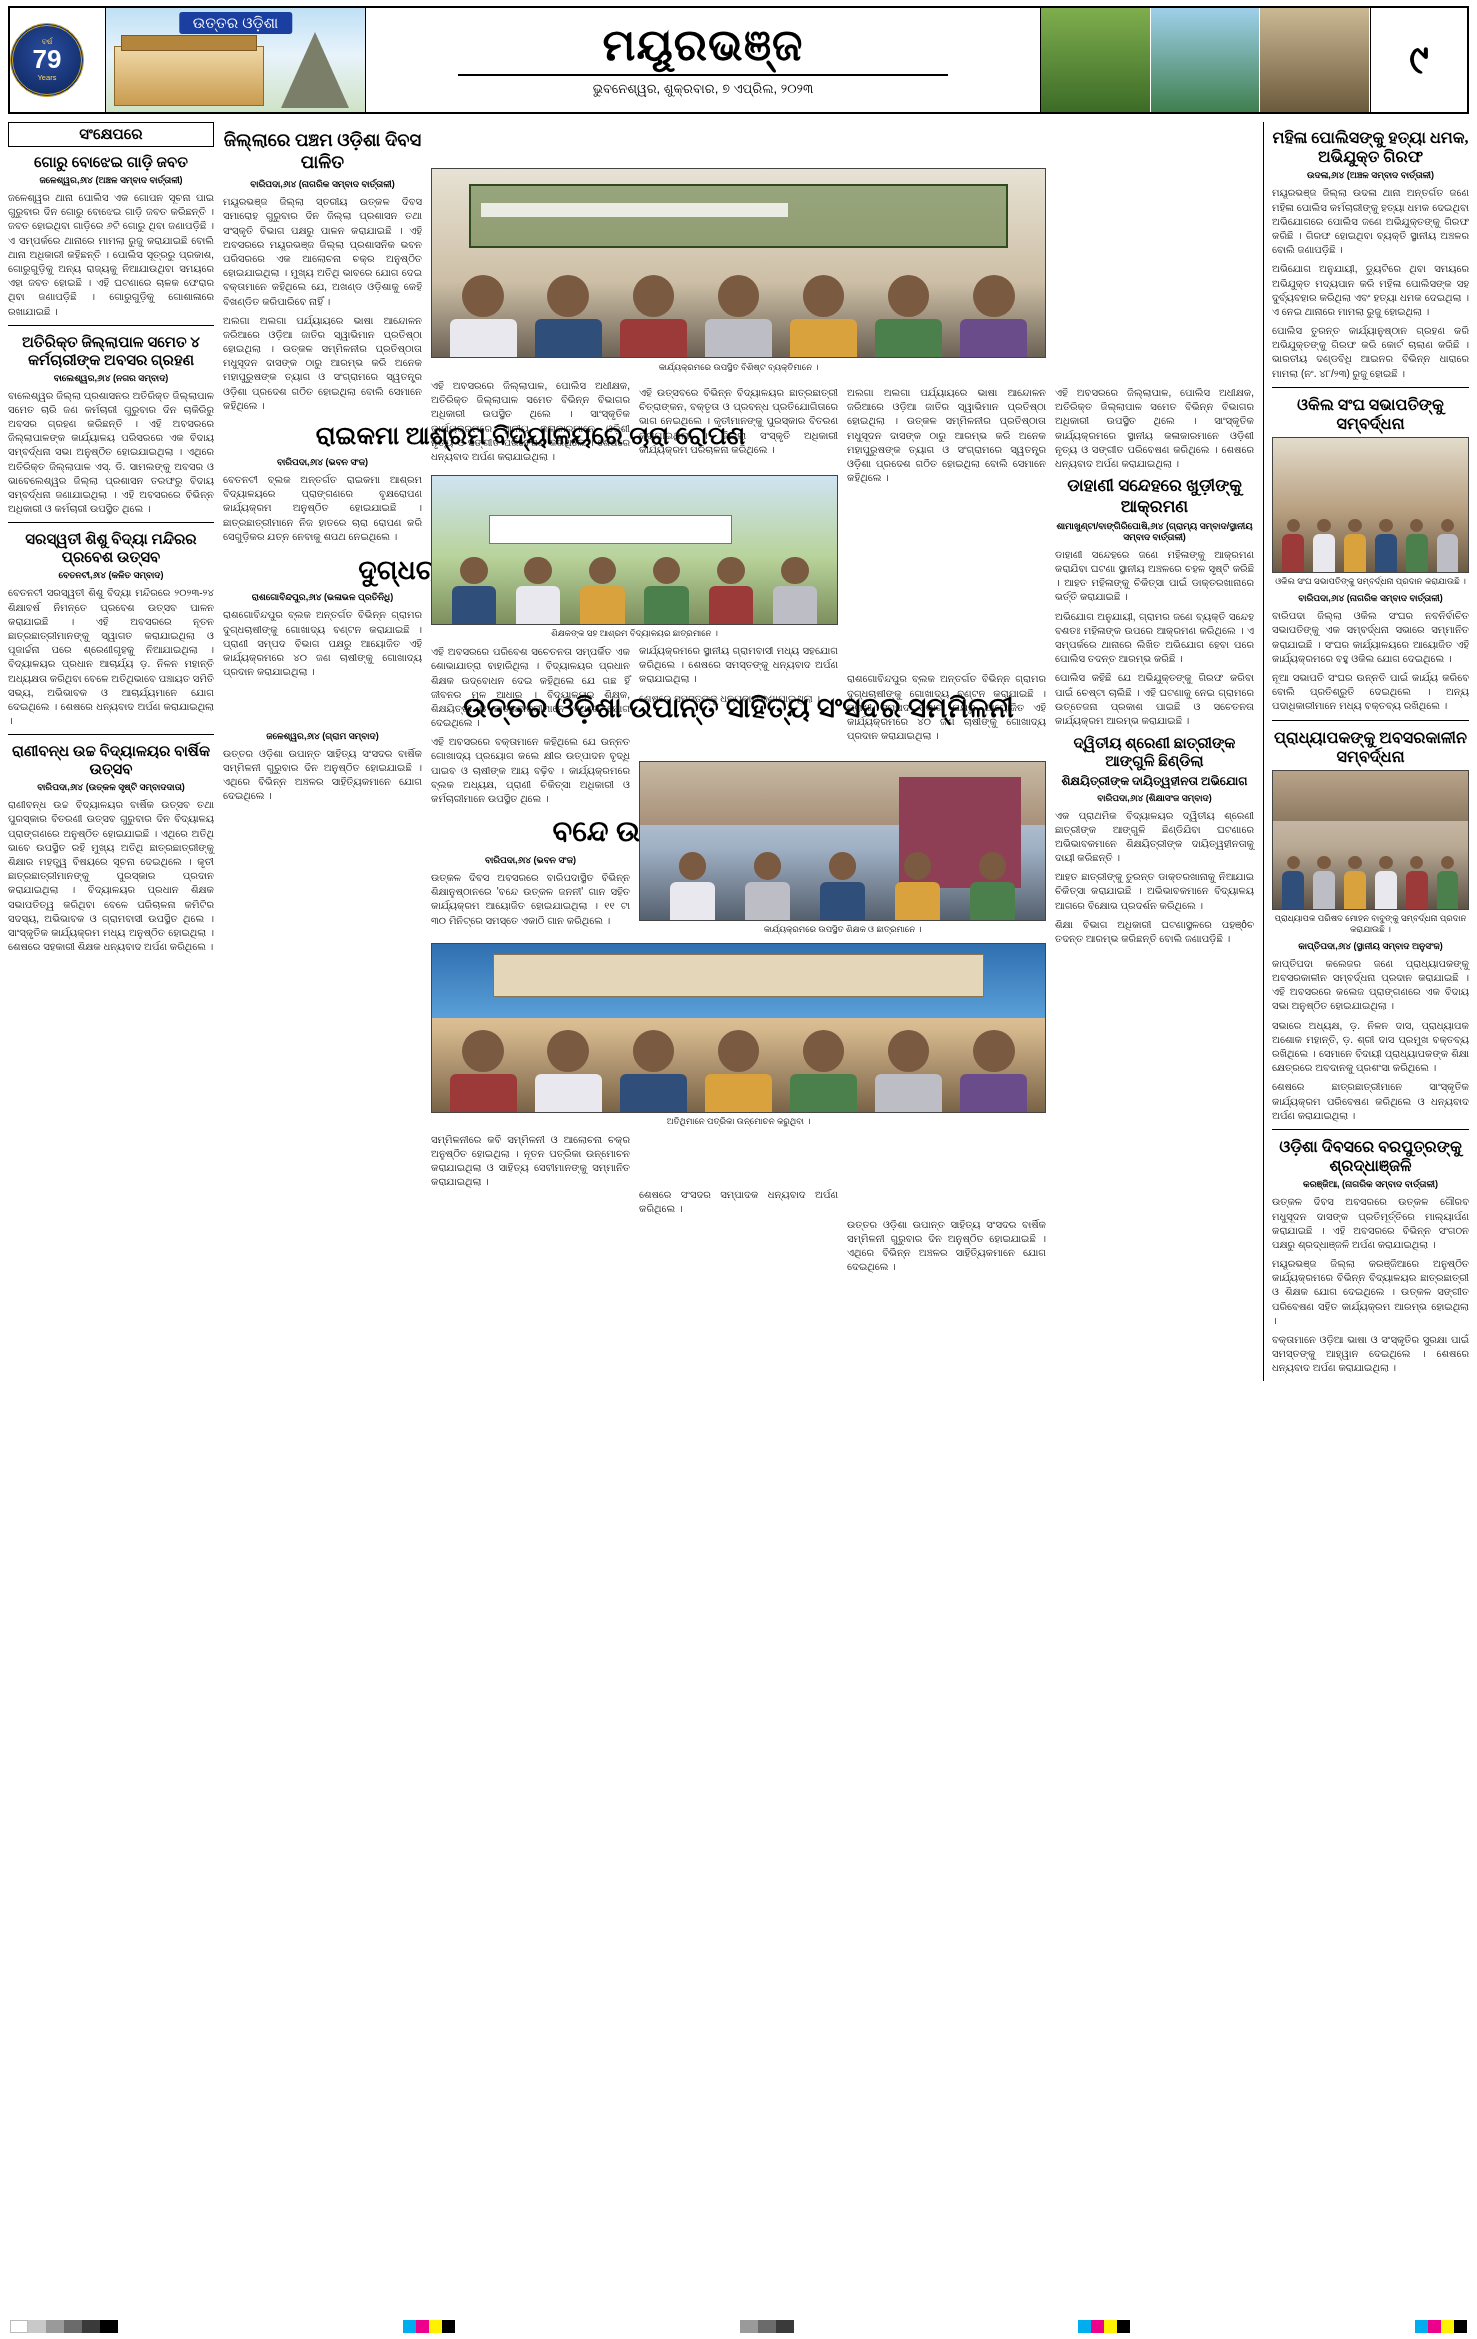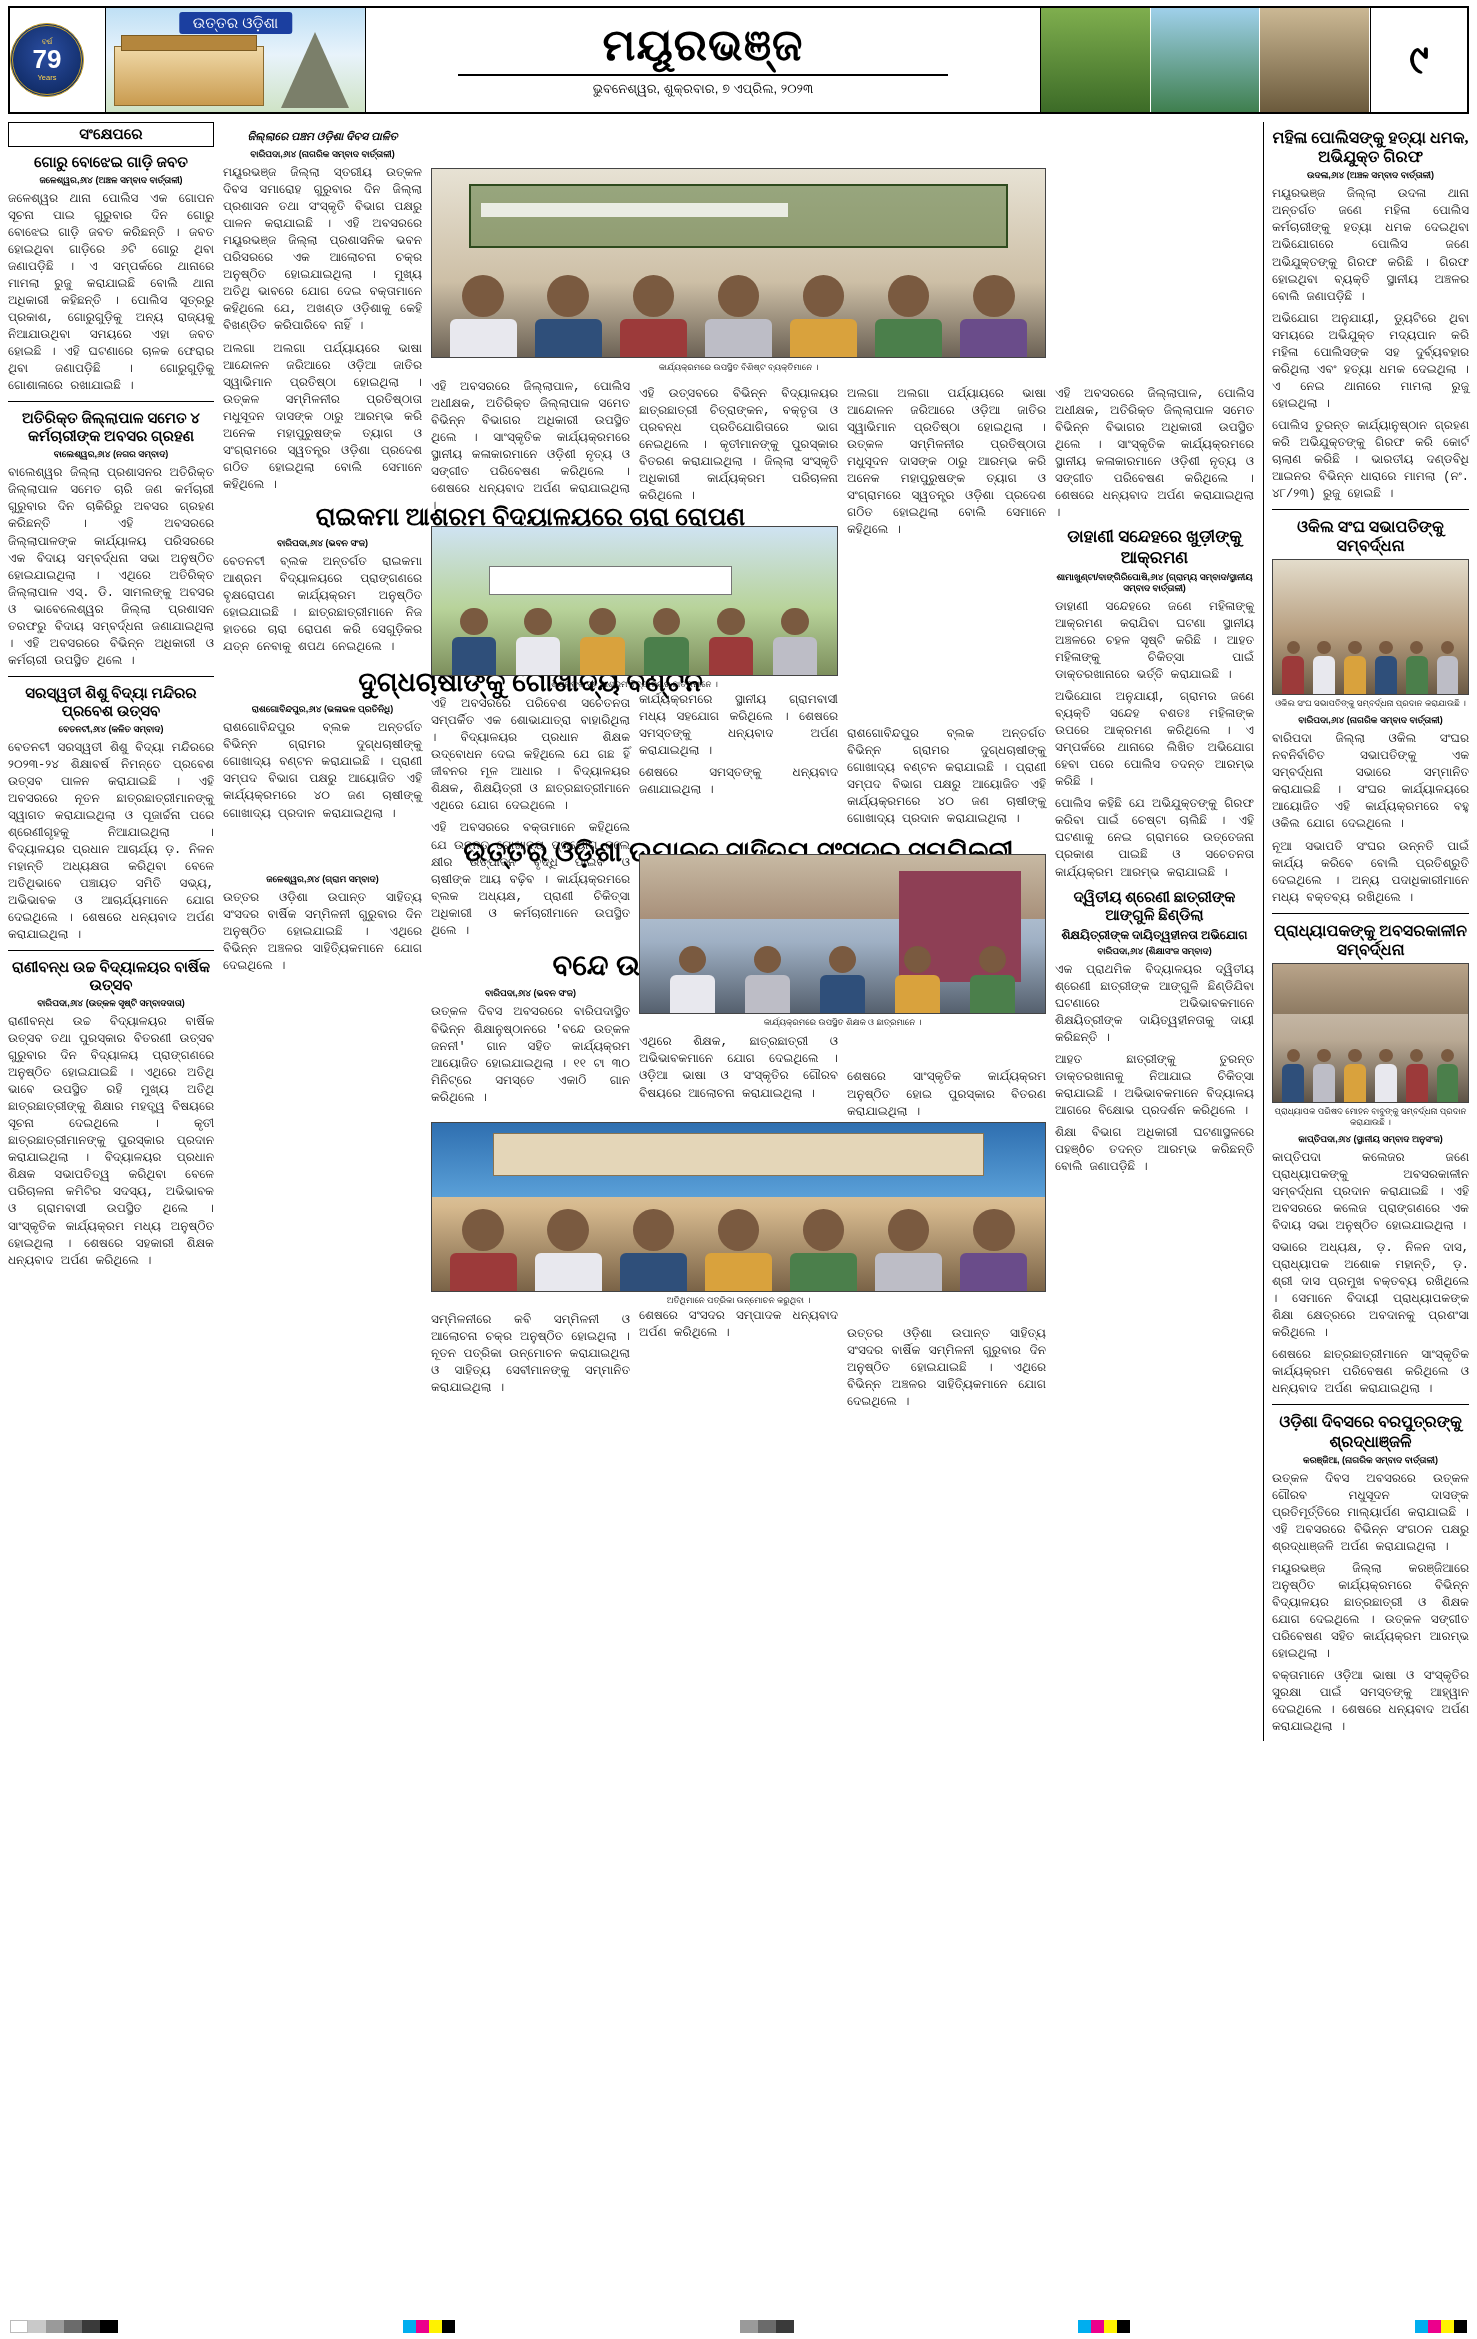--- a/index.html
+++ b/index.html
@@ -99,25 +99,25 @@
     grid-template-columns: 206px 1fr 1fr 1fr 1fr 1fr 206px;
     column-gap: 9px;
     margin-top: 8px;
   }
   .col { min-width:0; }
 
   .vsep { border-left: 1px solid #000; }
 
   
   .body-text {
-    font-size: 12px;
+    font-size: 10px;
     line-height: 1.42;
     text-align: justify;
     color:#111;
-    font-family: Liberation Mono, monospace;
+    font-family: Liberation Sans, sans-serif;
     word-break: break-word;
     hyphens: auto;
   }
   .body-text p { margin: 0 0 5px 0; }
 
   .dateline {
     font-size: 9px; font-weight: bold; text-align:center; margin: 2px 0 5px;
   }
 
   .box-head {
@@ -250,21 +250,21 @@
       <div>
         <div class="small-head">ରାଣୀବନ୍ଧ ଉଚ୍ଚ ବିଦ୍ୟାଳୟର ବାର୍ଷିକ ଉତ୍ସବ</div>
         <div class="dateline">ବାରିପଦା,୬ା୪ (ଉତ୍କଳ ସୃଷ୍ଟି ସମ୍ବାଦଦାତା)</div>
         <div class="body-text">
             <p>ରାଣୀବନ୍ଧ ଉଚ୍ଚ ବିଦ୍ୟାଳୟର ବାର୍ଷିକ ଉତ୍ସବ ତଥା ପୁରସ୍କାର ବିତରଣୀ ଉତ୍ସବ ଗୁରୁବାର ଦିନ ବିଦ୍ୟାଳୟ ପ୍ରାଙ୍ଗଣରେ ଅନୁଷ୍ଠିତ ହୋଇଯାଇଛି । ଏଥିରେ ଅତିଥି ଭାବେ ଉପସ୍ଥିତ ରହି ମୁଖ୍ୟ ଅତିଥି ଛାତ୍ରଛାତ୍ରୀଙ୍କୁ ଶିକ୍ଷାର ମହତ୍ତ୍ୱ ବିଷୟରେ ସୂଚନା ଦେଇଥିଲେ । କୃତୀ ଛାତ୍ରଛାତ୍ରୀମାନଙ୍କୁ ପୁରସ୍କାର ପ୍ରଦାନ କରାଯାଇଥିଲା । ବିଦ୍ୟାଳୟର ପ୍ରଧାନ ଶିକ୍ଷକ ସଭାପତିତ୍ୱ କରିଥିବା ବେଳେ ପରିଚାଳନା କମିଟିର ସଦସ୍ୟ, ଅଭିଭାବକ ଓ ଗ୍ରାମବାସୀ ଉପସ୍ଥିତ ଥିଲେ । ସାଂସ୍କୃତିକ କାର୍ଯ୍ୟକ୍ରମ ମଧ୍ୟ ଅନୁଷ୍ଠିତ ହୋଇଥିଲା । ଶେଷରେ ସହକାରୀ ଶିକ୍ଷକ ଧନ୍ୟବାଦ ଅର୍ପଣ କରିଥିଲେ ।</p>
           </div>
       </div>
     </div>
 
     <div class="col">
-      <div class="section-head" style="font-size:11px;font-style:italic;">ଜିଲ୍ଲାରେ ପଞ୍ଚମ ଓଡ଼ିଶା ଦିବସ ପାଳିତ</div>
+      <div class="section-head" style="font-size:18px;">ଜିଲ୍ଲାରେ ପଞ୍ଚମ ଓଡ଼ିଶା ଦିବସ ପାଳିତ</div>
       <div class="dateline">ବାରିପଦା,୬ା୪ (ନାଗରିକ ସମ୍ବାଦ ବାର୍ତ୍ତାଳୀ)</div>
       <div class="body-text">
         <p>ମୟୂରଭଞ୍ଜ ଜିଲ୍ଲା ସ୍ତରୀୟ ଉତ୍କଳ ଦିବସ ସମାରୋହ ଗୁରୁବାର ଦିନ ଜିଲ୍ଲା ପ୍ରଶାସନ ତଥା ସଂସ୍କୃତି ବିଭାଗ ପକ୍ଷରୁ ପାଳନ କରାଯାଇଛି । ଏହି ଅବସରରେ ମୟୂରଭଞ୍ଜ ଜିଲ୍ଲା ପ୍ରଶାସନିକ ଭବନ ପରିସରରେ ଏକ ଆଲୋଚନା ଚକ୍ର ଅନୁଷ୍ଠିତ ହୋଇଯାଇଥିଲା । ମୁଖ୍ୟ ଅତିଥି ଭାବରେ ଯୋଗ ଦେଇ ବକ୍ତାମାନେ କହିଥିଲେ ଯେ, ଅଖଣ୍ଡ ଓଡ଼ିଶାକୁ କେହି ବିଖଣ୍ଡିତ କରିପାରିବେ ନାହିଁ ।</p>
         <p>ଅଲଗା ଅଲଗା ପର୍ଯ୍ୟାୟରେ ଭାଷା ଆନ୍ଦୋଳନ ଜରିଆରେ ଓଡ଼ିଆ ଜାତିର ସ୍ୱାଭିମାନ ପ୍ରତିଷ୍ଠା ହୋଇଥିଲା । ଉତ୍କଳ ସମ୍ମିଳନୀର ପ୍ରତିଷ୍ଠାତା ମଧୁସୂଦନ ଦାସଙ୍କ ଠାରୁ ଆରମ୍ଭ କରି ଅନେକ ମହାପୁରୁଷଙ୍କ ତ୍ୟାଗ ଓ ସଂଗ୍ରାମରେ ସ୍ୱତନ୍ତ୍ର ଓଡ଼ିଶା ପ୍ରଦେଶ ଗଠିତ ହୋଇଥିଲା ବୋଲି ସେମାନେ କହିଥିଲେ ।</p>
       </div>
 
       <div class="section-head" style="width:calc(300% + 18px); font-size:25px; ">ରାଇକମା ଆଶ୍ରମ ବିଦ୍ୟାଳୟରେ ଚାରା ରୋପଣ</div>
       <div class="dateline">ବାରିପଦା,୬ା୪ (ଭବନ ସଂଜ)</div>
       <div class="body-text">
         <p>ବେତନଟୀ ବ୍ଲକ ଅନ୍ତର୍ଗତ ରାଇକମା ଆଶ୍ରମ ବିଦ୍ୟାଳୟରେ ପ୍ରାଙ୍ଗଣରେ ବୃକ୍ଷରୋପଣ କାର୍ଯ୍ୟକ୍ରମ ଅନୁଷ୍ଠିତ ହୋଇଯାଇଛି । ଛାତ୍ରଛାତ୍ରୀମାନେ ନିଜ ହାତରେ ଚାରା ରୋପଣ କରି ସେଗୁଡ଼ିକର ଯତ୍ନ ନେବାକୁ ଶପଥ ନେଇଥିଲେ ।</p>

